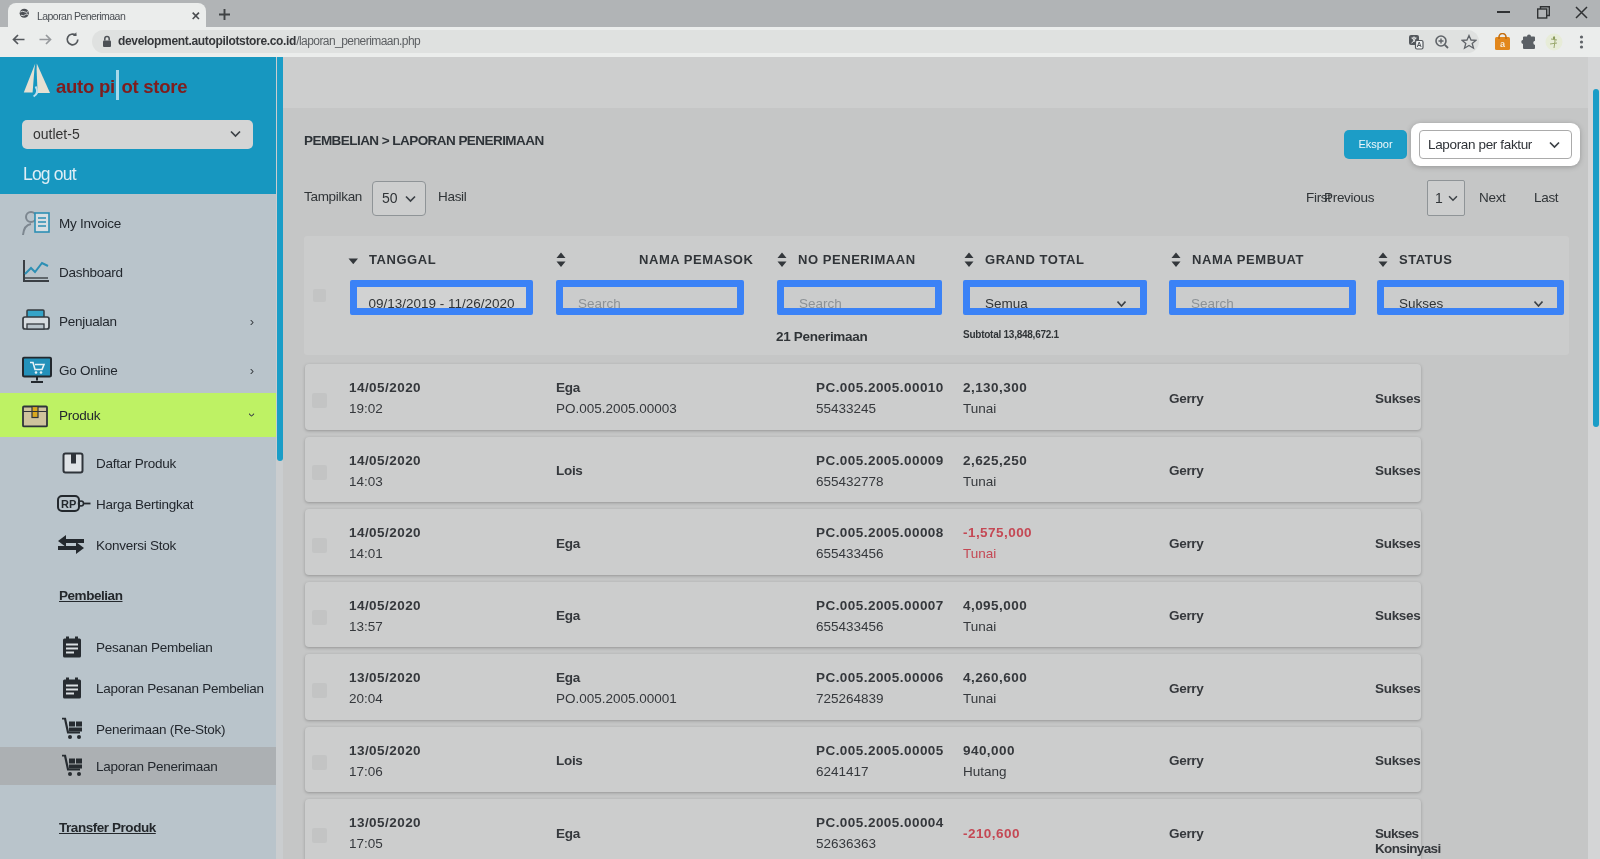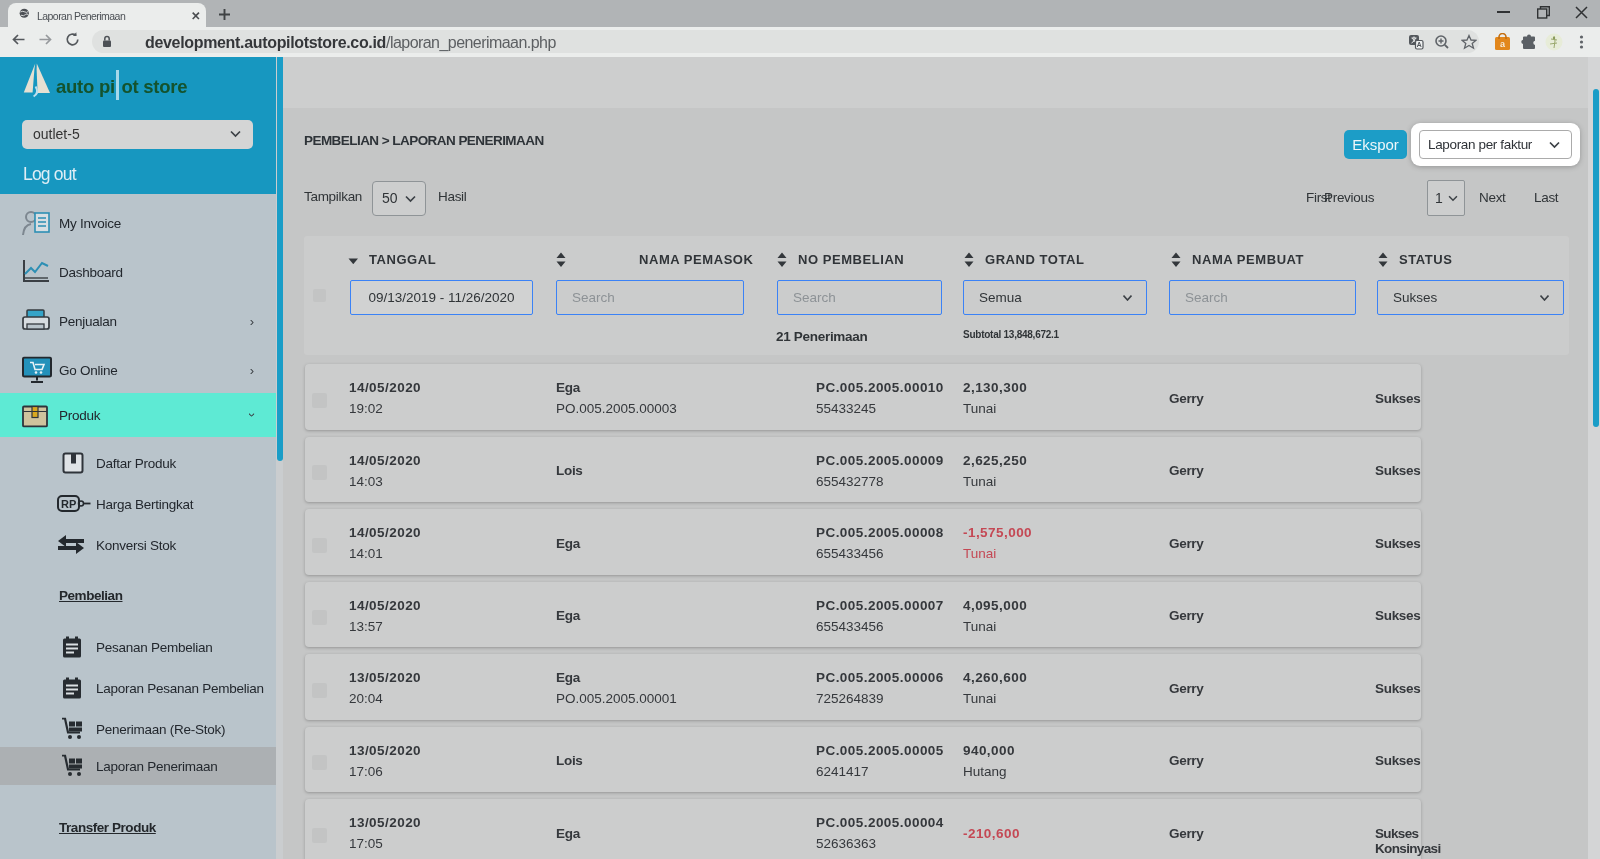--- a/index.html
+++ b/index.html
@@ -11,65 +11,65 @@
   #titlebar { left:0; top:0; width:1600px; height:27px; background:#b1b4b6; }
   #tab { left:8px; top:3px; width:198px; height:24px; background:#ebedec; border-radius:8px 8px 0 0; }
   #tab .fav { position:absolute; left:11px; top:5px; width:10.5px; height:10.5px; }
   #tab .ttl { position:absolute; left:29px; top:7px; font-size:10.5px; color:#4c5055; letter-spacing:-0.55px; }
   #tab .cls { position:absolute; left:183px; top:6px; font-size:11.5px; font-weight:700; color:#4a4d50; }
   #newtab { left:218px; top:8px; width:13px; height:13px; }
   .wb { position:absolute; top:5px; color:#303234; }
   #toolbar { left:0; top:27px; width:1600px; height:30px; background:#ebedec; }
   #urlpill { left:92px; top:30px; width:1387px; height:23px; background:#dfe1e0; border-radius:12px; }
   .navic { top:31px; width:17px; height:17px; }
-  #url { left:118px; top:34px; font-size:16px; color:#35373a; font-weight:700; letter-spacing:-0.33px;margin-left:27px;}
+  #url { left:118px; top:34px; font-size:12px; color:#35373a; font-weight:700; letter-spacing:-0.33px;}
   #url .path { font-weight:400; color:#5c5f62; letter-spacing:-0.55px; }
 
   
   #side-teal { left:0; top:57px; width:276px; height:137px; background:#1797c0; }
   #side-gray { left:0; top:194px; width:276px; height:665px; background:#b9c4cb; }
   #sbar-track { left:276px; top:57px; width:7px; height:802px; background:#cacdcf; }
   #sbar-thumb { left:276.5px; top:57px; width:6.5px; height:404px; background:#1a9dc7; border-radius:0 0 4px 4px; }
-  #logo-txt { left:56px; top:70px; color:#14532d; font-size:18.5px; font-weight:700; letter-spacing:-0.25px; }
+  #logo-txt { left:56px; top:70px; color:#7f1d1d; font-size:18.5px; font-weight:700; letter-spacing:-0.25px; }
   .lbar { display:inline-block; width:2.5px; height:30px; background:#a6d8ea; vertical-align:-7.5px; margin:0 2.5px 0 1.5px; }
   #outlet { left:22px; top:120px; width:231px; height:29px; background:#d4d5d5; border-radius:5px; font-size:14px; color:#333; line-height:29px; padding-left:11px; }
   #logout { left:23px; top:164px; color:#dfeef5; font-size:17.5px; letter-spacing:-0.8px; }
 
   .mitem { position:absolute; left:0; width:276px; height:49px; }
   .mitem .ic { position:absolute; left:22px; top:50%; transform:translateY(-50%); }
   .mitem .lbl { position:absolute; left:59px; top:50%; transform:translateY(-50%); font-size:13.5px; color:#23282e; letter-spacing:-0.25px; }
   .mitem .chev { position:absolute; right:22px; top:50%; transform:translateY(-50%); color:#3c4146; font-size:13px; }
   .subitem .ic { left:62px; }
   .subitem .lbl { left:96px; }
   .mhead { position:absolute; left:59px; font-size:13.5px; font-weight:700; color:#24282c; text-decoration:underline; letter-spacing:-0.45px; }
 
   
   #topbar { left:283px; top:57px; width:1317px; height:51px; background:#cdcece; }
   #mainsb-track { left:1588px; top:57px; width:12px; height:802px; background:#d4d5d6; }
   #mainsb-thumb { left:1592.5px; top:89px; width:6px; height:338px; background:#1a9dc7; border-radius:3px; }
 
   #crumb { left:304px; top:133px; font-size:13.5px; font-weight:700; color:#2e3338; letter-spacing:-0.55px; }
-  #btn-ekspor { left:1344px; top:130px; width:63px; height:29px; background:#1c9dc7; border-radius:5px; color:#eef7fa; font-size:15px; text-align:center; line-height:29px; }
+  #btn-ekspor { left:1344px; top:130px; width:63px; height:29px; background:#1c9dc7; border-radius:5px; color:#eef7fa; font-size:11px; text-align:center; line-height:29px; }
   #white-glow { left:1411px; top:123px; width:169px; height:43px; background:#fff; border-radius:9px; box-shadow:0 1px 5px rgba(60,60,60,0.35); }
   #sel-faktur { left:1419px; top:130px; width:153px; height:29px; background:#fff; border:1px solid #ababab; border-radius:4px; font-size:13.5px; color:#2f3338; line-height:27px; padding-left:8px; letter-spacing:-0.35px; }
 
   .ctl { font-size:13.5px; color:#303437; letter-spacing:-0.3px; }
   #tampilkan { left:304px; top:189px; }
   #sel50 { left:372px; top:181px; width:54px; height:35px; border:1px solid #8f9497; border-radius:4px; font-size:14px; color:#303437; line-height:33px; padding-left:9px; background:#cdcece; }
   #hasil { left:438px; top:189px; }
   #pg-first { left:1306px; top:189.5px; }
   #pg-prev { left:1324px; top:189.5px; }
   #pg-box { left:1427px; top:180px; width:38px; height:36px; border:1px solid #8f9497; border-radius:2px; background:#cdcece; font-size:14px; color:#303437; line-height:34px; padding-left:7px; }
   #pg-next { left:1479px; top:189.5px; }
   #pg-last { left:1534px; top:189.5px; }
 
   #panel { left:304px; top:236px; width:1265px; height:119px; background:#cbcccc; border-radius:3px; }
   .hlbl { position:absolute; top:252px; font-size:13px; font-weight:700; color:#303438; letter-spacing:0.55px; }
   .sort { position:absolute; top:252px; width:10px; height:15.5px; }
-  .finput { position:absolute; top:280px; height:35px; border:1px solid #3b82f6; border-radius:2px; font-size:13.5px; color:#303437; line-height:33px; }
+  .finput { position:absolute; top:280px; height:35px; border:7px solid #3b82f6; border-radius:2px; font-size:13.5px; color:#303437; line-height:33px; }
   .ph { color:#8d9296; }
   #fdate { left:350px; width:183px; background:#d1d2d2; text-align:center; }
   #fpemasok { left:556px; width:188px; padding-left:15px; }
   #fnope { left:777px; width:165px; padding-left:15px; }
   #fsemua { left:963px; width:184px; padding-left:15px; }
   #fpembuat { left:1169px; width:187px; padding-left:15px; }
   #fsukses { left:1377px; width:187px; padding-left:15px; }
   .fchev { position:absolute; top:14px; width:9px; height:6px; }
   #n-pener { left:776px; top:329px; font-size:13.5px; font-weight:700; color:#303437; letter-spacing:-0.3px;text-align:center; }
   #n-subtotal { left:963px; top:329px; font-size:10px; font-weight:700; color:#303437; letter-spacing:-0.25px; }
@@ -208,21 +208,21 @@
   <svg class="ic" width="30" height="27" viewBox="0 0 30 27">
       <rect x="1" y="1" width="28" height="19" rx="1.5" fill="#2391ba" stroke="#23282d" stroke-width="2"></rect>
       <path d="M8 6 h3 l2 7 h7 l2 -5 h-9" stroke="#e8f2f6" stroke-width="1.6" fill="none"></path>
       <circle cx="14" cy="16" r="1.3" fill="#e8f2f6"></circle>
       <circle cx="19" cy="16" r="1.3" fill="#e8f2f6"></circle>
       <path d="M15 20 v4 M9 25.5 h12" stroke="#23282d" stroke-width="2"></path>
     </svg>
   <div class="lbl">Go Online</div>
   <div class="chev">›</div>
 </div>
-<div class="mitem" style="top:393px; height:44px; background:#5eead4;">
+<div class="mitem" style="top:393px; height:44px; background:#bef264;">
   <svg class="ic" width="26" height="25" viewBox="0 0 26 25">
       <rect x="1" y="4" width="24" height="20" rx="1" fill="#cfc39d" stroke="#2f343a" stroke-width="1.8"></rect>
       <rect x="10" y="4" width="6" height="11" fill="#d9a820" stroke="#2f343a" stroke-width="1.2"></rect>
       <path d="M1 9 h24" stroke="#2f343a" stroke-width="1.2"></path>
     </svg>
   <div class="lbl">Produk</div>
   <div class="chev" style="transform:translateY(-50%) rotate(90deg);">›</div>
 </div>
 <div class="mitem subitem" style="top:441px; height:44px;">
   <svg class="ic" width="22" height="22" viewBox="0 0 22 22">
@@ -317,21 +317,21 @@
     <path d="M0.5 0.5 h9.5 L5.25 6.2 Z" fill="#33373b"></path>
   </svg>
 <div class="hlbl" style="left:369px;">TANGGAL</div>
 <svg class="sort" style="left:556px;" viewBox="0 0 10 15.5">
     <path d="M0.5 6 L5 0.5 L9.5 6 Z M0.5 9.5 L9.5 9.5 L5 15 Z" fill="#33373b"></path>
   </svg>
 <div class="hlbl" style="left:607px;padding-left:32px;">NAMA PEMASOK</div>
 <svg class="sort" style="left:777px;" viewBox="0 0 10 15.5">
     <path d="M0.5 6 L5 0.5 L9.5 6 Z M0.5 9.5 L9.5 9.5 L5 15 Z" fill="#33373b"></path>
   </svg>
-<div class="hlbl" style="left:798px;">NO PEMBELIAN</div>
+<div class="hlbl" style="left:798px;">NO PENERIMAAN</div>
 <svg class="sort" style="left:964px;" viewBox="0 0 10 15.5">
     <path d="M0.5 6 L5 0.5 L9.5 6 Z M0.5 9.5 L9.5 9.5 L5 15 Z" fill="#33373b"></path>
   </svg>
 <div class="hlbl" style="left:985px;">GRAND TOTAL</div>
 <svg class="sort" style="left:1171px;" viewBox="0 0 10 15.5">
     <path d="M0.5 6 L5 0.5 L9.5 6 Z M0.5 9.5 L9.5 9.5 L5 15 Z" fill="#33373b"></path>
   </svg>
 <div class="hlbl" style="left:1192px;">NAMA PEMBUAT</div>
 <svg class="sort" style="left:1378px;" viewBox="0 0 10 15.5">
     <path d="M0.5 6 L5 0.5 L9.5 6 Z M0.5 9.5 L9.5 9.5 L5 15 Z" fill="#33373b"></path>

